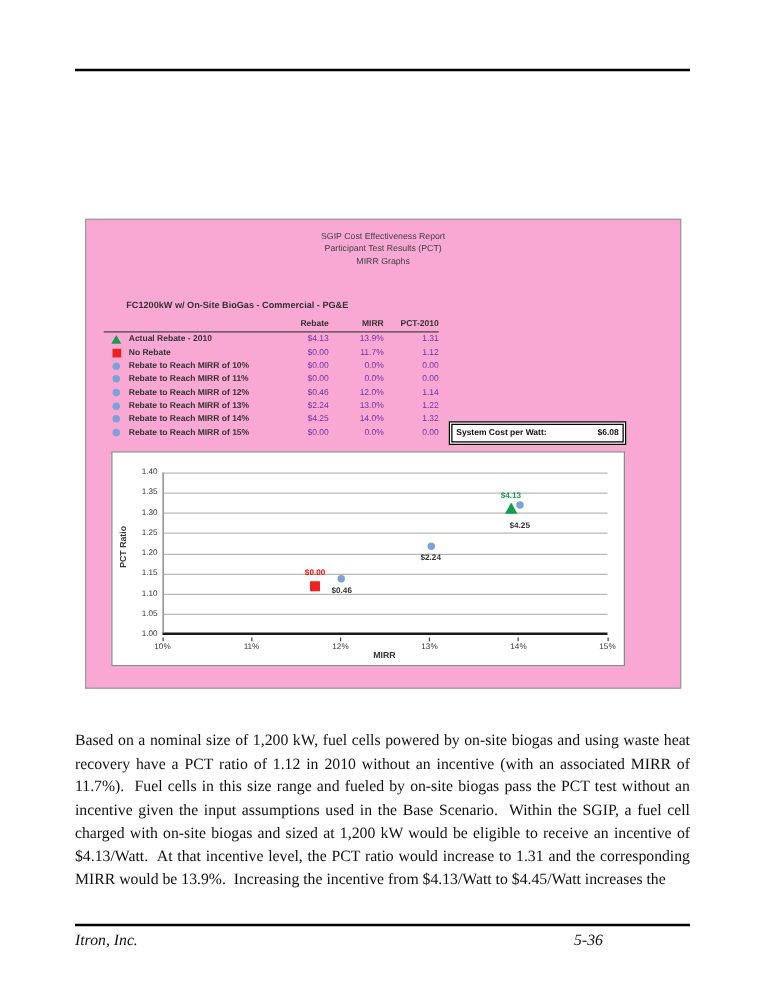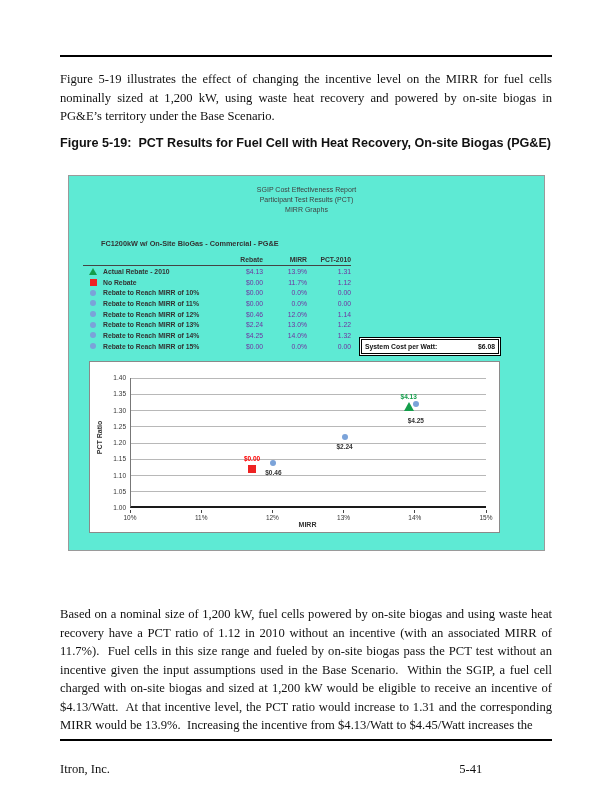--- a/index.html
+++ b/index.html
@@ -6,28 +6,28 @@
   .page{position:relative;width:612px;height:792px;background:#ffffff;margin:0 auto;
         font-family:"Liberation Serif",serif;color:#111;overflow:hidden;}
   
   .header-title{position:absolute;left:60px;top:36px;width:492px;text-align:center;
     font-style:italic;font-size:13px;}
   .header-rule{position:absolute;left:60px;top:55px;width:492px;height:2px;background:#000;}
   
   .para{position:absolute;left:60px;width:492px;font-size:12.6px;line-height:18.5px;
     text-align:justify;}
   .para1{top:70px;}
-  .para2{top:583px;margin-top:22px;}
+  .para2{top:583px;}
   
   .caption{position:absolute;left:60px;top:134px;width:492px;
     font-family:"Liberation Sans",sans-serif;font-weight:700;font-size:12.6px;
     line-height:19px;text-align:justify;}
   
   .figure-box{position:absolute;left:68px;top:175px;width:475px;height:374px;
-    border:1px solid #9a9a9a;background:#5eead4;font-family:"Liberation Sans",sans-serif;}
+    border:1px solid #9a9a9a;background:#f9a8d4;font-family:"Liberation Sans",sans-serif;}
   .report-title{position:absolute;left:0;top:9px;width:100%;text-align:center;
     font-size:7px;line-height:10px;color:#404040;}
   .fig-subtitle{position:absolute;left:32px;top:63px;font-size:7.3px;font-weight:700;color:#333;}
   
   .fig-table{position:absolute;left:14px;top:77px;width:268px;}
   .trow{display:flex;align-items:center;height:10.7px;}
   .trow.thead{height:12px;border-bottom:1.5px solid #444;font-weight:700;}
   .tcell{display:block;}
   .tcell.marker{width:20px;display:flex;justify-content:center;align-items:center;}
   .tcell.label{flex:1;font-size:6.8px;font-weight:700;color:#333;white-space:nowrap;}
@@ -58,35 +58,33 @@
   .tickmark{position:absolute;width:1px;height:3px;background:#444;}
   .pt{position:absolute;}
   .pt.square{width:8px;height:8px;}
   .pt.circle{width:6px;height:6px;border-radius:50%;}
   .pt.triangle{width:0;height:0;border-left:5px solid transparent;
     border-right:5px solid transparent;border-bottom:9px solid #149e4b;}
   .ptlabel{position:absolute;width:34px;text-align:center;font-size:6.5px;font-weight:700;}
   
   .footer-rule{position:absolute;left:60px;top:739px;width:492px;height:1.5px;background:#000;}
   .footer{position:absolute;left:60px;top:745px;width:492px;display:flex;
-    justify-content:space-between;font-size:12.6px;margin-top:17px;}
+    justify-content:space-between;font-style:italic;font-size:12.6px;}
   .footer .fc{width:33%;}
   .footer .fc.c{text-align:center;}
   .footer .fc.r{text-align:right;}
 </style>
 </head>
 <body>
 
 <div class="page">
 
   <div class="header-rule"></div>
 
-  <div class="para para1">Figure 5-19 illustrates the effect of changing the incentive level on the MIRR for fuel cells nominally sized at 1,200 kW, using waste heat recovery and powered by on-site biogas in PG&amp;E’s territory under the Base Scenario.</div>
-
-  <div class="caption">Figure 5-19:&nbsp; PCT Results for Fuel Cell with Heat Recovery, On-site Biogas (PG&amp;E)</div>
+
 
   <div class="figure-box">
 
     <div class="report-title">
       <div>SGIP Cost Effectiveness Report</div>
       <div>Participant Test Results (PCT)</div>
       <div>MIRR Graphs</div>
     </div>
 
     <div class="fig-subtitle">FC1200kW w/ On-Site BioGas - Commercial - PG&amp;E</div>
@@ -226,16 +224,16 @@
         <div class="tickmark" style="left: 395.5px; top: 148px;"></div>
       </div>
 
   </div>
 
   <div class="para para2">Based on a nominal size of 1,200 kW, fuel cells powered by on-site biogas and using waste heat recovery have a PCT ratio of 1.12 in 2010 without an incentive (with an associated MIRR of 11.7%).&nbsp; Fuel cells in this size range and fueled by on-site biogas pass the PCT test without an incentive given the input assumptions used in the Base Scenario.&nbsp; Within the SGIP, a fuel cell charged with on-site biogas and sized at 1,200 kW would be eligible to receive an incentive of $4.13/Watt.&nbsp; At that incentive level, the PCT ratio would increase to 1.31 and the corresponding MIRR would be 13.9%.&nbsp; Increasing the incentive from $4.13/Watt to $4.45/Watt increases the</div>
 
   <div class="footer-rule"></div>
   <div class="footer">
     <span class="fc">Itron, Inc.</span>
-    <span class="fc c">5-41</span>
+    <span class="fc c">5-36</span>
   </div>
 
 </div>
 
 </body></html>

